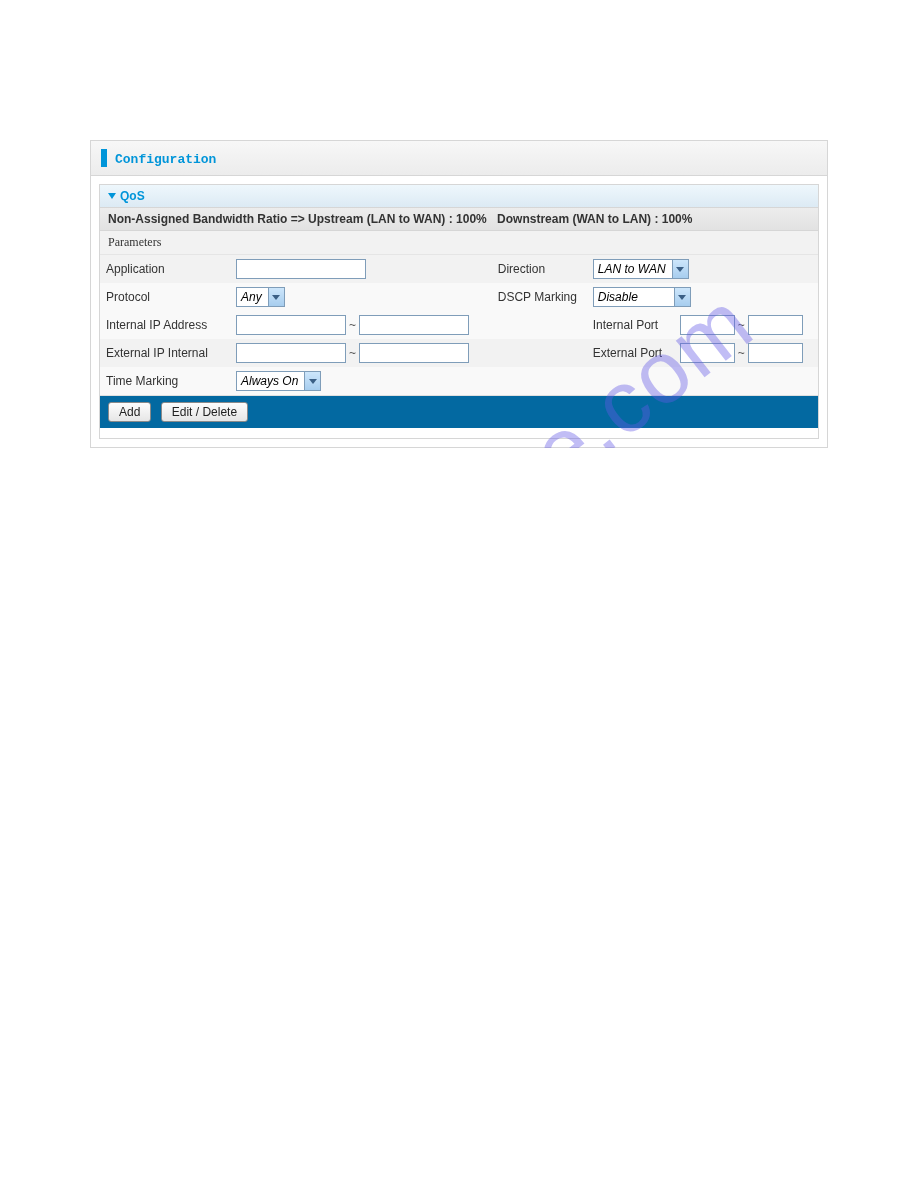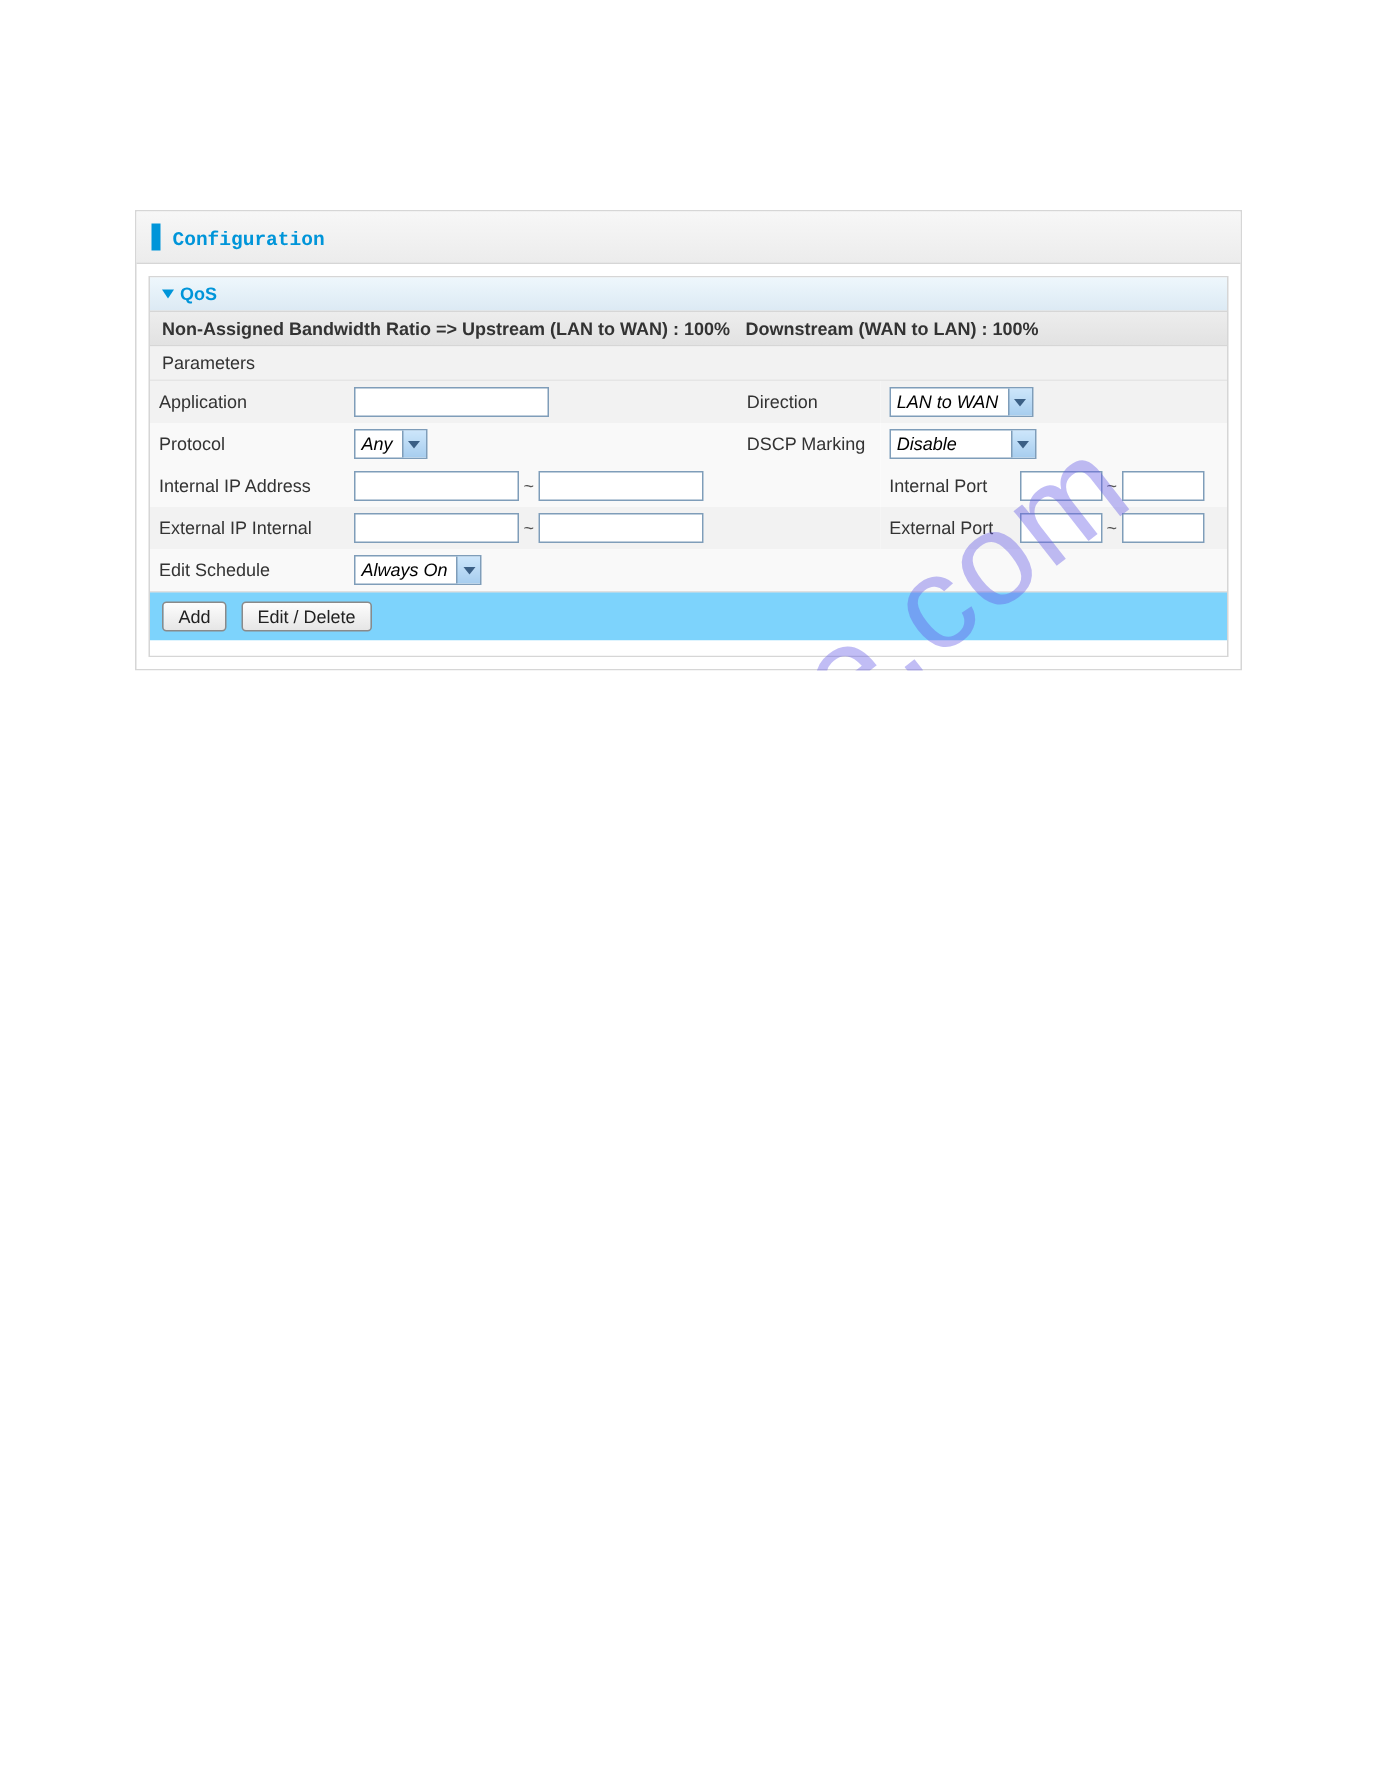--- a/index.html
+++ b/index.html
@@ -69,20 +69,21 @@
     color: #333;
     border-bottom: 1px solid #d6d6d6;
     font-size: 12px;
   }
   .info-row .down { margin-left: 7px; }
   .params-label {
     background: #f2f2f2;
     padding: 4px 8px;
     color: #333;
     border-bottom: 1px solid #e5e5e5;
+    font-family: Liberation Serif, serif;
   }
   table.form {
     width: 100%;
     border-collapse: collapse;
   }
   table.form tr.odd { background: #f2f2f2; }
   table.form tr.even { background: #f9f9f9; }
   table.form td {
     padding: 4px 6px;
     vertical-align: middle;
@@ -125,21 +126,21 @@
     align-items: center;
     justify-content: center;
   }
   .sel-arrow-wrap .sel-btn .dn {
     width: 0; height: 0;
     border-left: 4px solid transparent;
     border-right: 4px solid transparent;
     border-top: 5px solid #3b5f85;
   }
   .button-row {
-    background: #7dd3fc;
+    background: #0369a1;
     padding: 6px 8px;
     border-top: 1px solid #e0e0e0;
   }
   button.btn {
     border: 1px solid #8a8a8a;
     background: linear-gradient(#fdfdfd, #e6e6e6);
     border-radius: 3px;
     padding: 2px 10px;
     font-size: 12px;
     color: #222;
@@ -249,21 +250,21 @@
               <input class="txt txt-ip" type="text" style=""><span class="tilde">~</span><input class="txt txt-ip" type="text" style="">
             </td>
             <td class="midlbl"></td>
             <td>External Port</td>
             <td colspan="2">
               <input class="txt txt-port" type="text" style=""><span class="tilde">~</span><input class="txt txt-port" type="text" style="">
             </td>
           </tr>
 
           <tr class="even">
-            <td class="lbl">Edit Schedule</td>
+            <td class="lbl">Time Marking</td>
             <td colspan="5">
               <div class="sel-arrow-wrap">
                 <span class="sel-text">Always On</span>
                 <span class="sel-btn">
                       <span class="dn"></span>
                     </span>
               </div>
             </td>
           </tr>
         </tbody>

